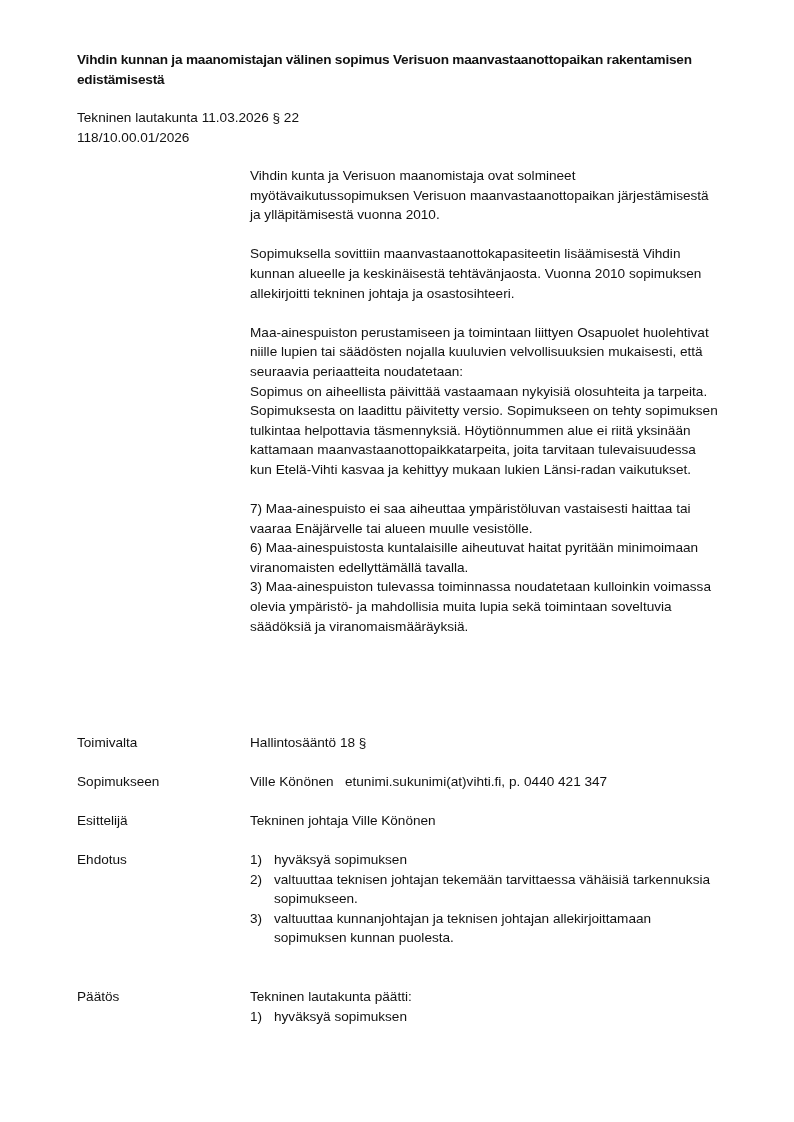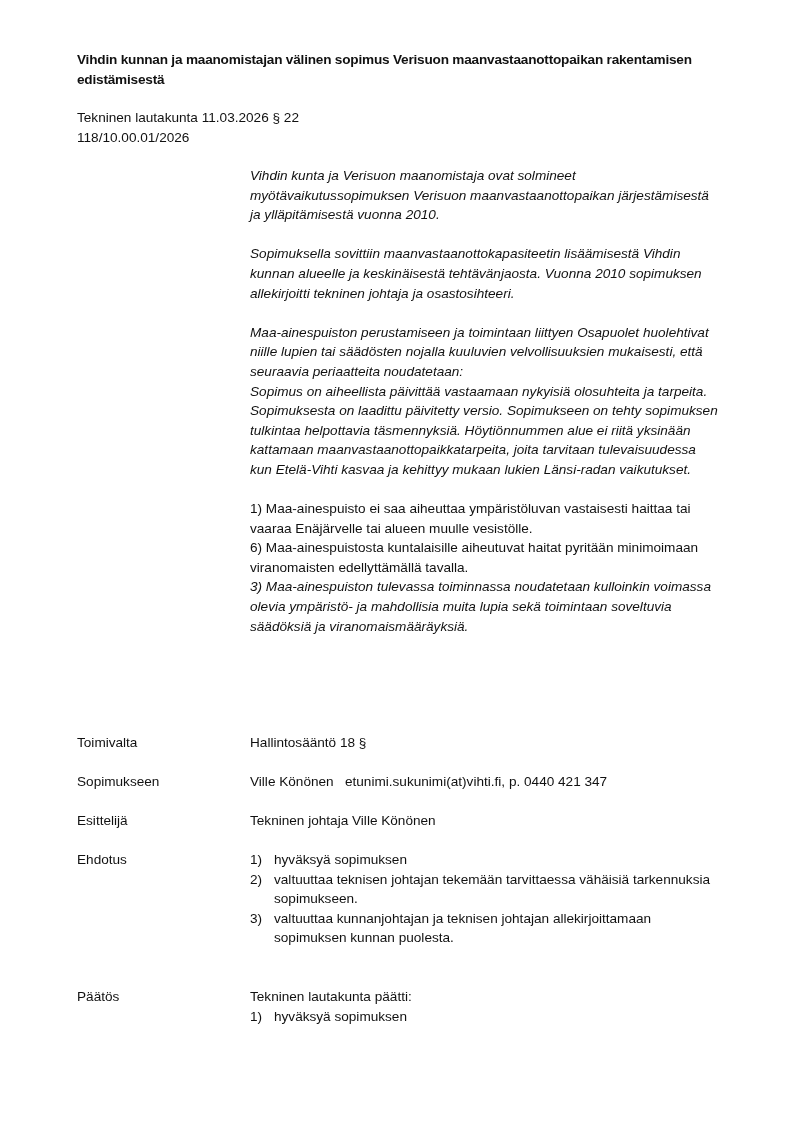--- a/index.html
+++ b/index.html
@@ -15,21 +15,21 @@
   }
   .meta {
     position: absolute; left: 77px; top: 108px;
     font-size: 13.6px; line-height: 20px;
   }
   .meta div { white-space: nowrap; }
   .body {
     position: absolute; left: 250px; top: 166px; width: 470px;
     font-size: 13.6px; line-height: 19.6px;
   }
-  .body p { margin: 0 0 19.6px 0; font-style: italic; }
+  .body p { margin: 0 0 19.6px 0; }
   .row { position: absolute; left: 77px; width: 680px; font-size: 13.6px; line-height: 19.6px; }
   .row .label { position: absolute; left: 0; top: 0; width: 160px; }
   .row .value { position: absolute; left: 173px; top: 0; width: 500px; }
   ol.decision { margin: 0; padding: 0; list-style: none; }
   ol.decision li { position: relative; padding-left: 24px; }
   ol.decision li .num { position: absolute; left: 0; top: 0; }
 </style>
 </head>
 <body>
 
@@ -40,21 +40,21 @@
   <div class="meta">
     <div>Tekninen lautakunta 11.03.2026 § 22</div>
     <div>118/10.00.01/2026</div>
   </div>
 
   <div class="body">
     <p>Vihdin kunta ja Verisuon maanomistaja ovat solmineet myötävaikutussopimuksen Verisuon maanvastaanottopaikan järjestämisestä ja ylläpitämisestä vuonna 2010.</p>
     <p>Sopimuksella sovittiin maanvastaanottokapasiteetin lisäämisestä Vihdin kunnan alueelle ja keskinäisestä tehtävänjaosta. Vuonna 2010 sopimuksen allekirjoitti tekninen johtaja ja osastosihteeri.</p>
     <p style="margin-bottom:0">Maa-ainespuiston perustamiseen ja toimintaan liittyen Osapuolet huolehtivat niille lupien tai säädösten nojalla kuuluvien velvollisuuksien mukaisesti, että seuraavia periaatteita noudatetaan:</p>
     <p>Sopimus on aiheellista päivittää vastaamaan nykyisiä olosuhteita ja tarpeita. Sopimuksesta on laadittu päivitetty versio. Sopimukseen on tehty sopimuksen tulkintaa helpottavia täsmennyksiä. Höytiönnummen alue ei riitä yksinään kattamaan maanvastaanottopaikkatarpeita, joita tarvitaan tulevaisuudessa kun Etelä-Vihti kasvaa ja kehittyy mukaan lukien Länsi-radan vaikutukset.</p>
-    <div>1) Maa-ainespuisto ei saa aiheuttaa ympäristöluvan vastaisesti haittaa tai vaaraa Enäjärvelle tai alueen muulle vesistölle.</div>
+    <div>7) Maa-ainespuisto ei saa aiheuttaa ympäristöluvan vastaisesti haittaa tai vaaraa Enäjärvelle tai alueen muulle vesistölle.</div>
     <div>6) Maa-ainespuistosta kuntalaisille aiheutuvat haitat pyritään minimoimaan viranomaisten edellyttämällä tavalla.</div>
     <p>3) Maa-ainespuiston tulevassa toiminnassa noudatetaan kulloinkin voimassa olevia ympäristö- ja mahdollisia muita lupia sekä toimintaan soveltuvia säädöksiä ja viranomaismääräyksiä.</p>
   </div>
 
   <div class="row" style="top:733px;">
     <div class="label">Toimivalta</div>
     <div class="value">Hallintosääntö 18 §</div>
   </div>
 
   <div class="row" style="top:772px;">

